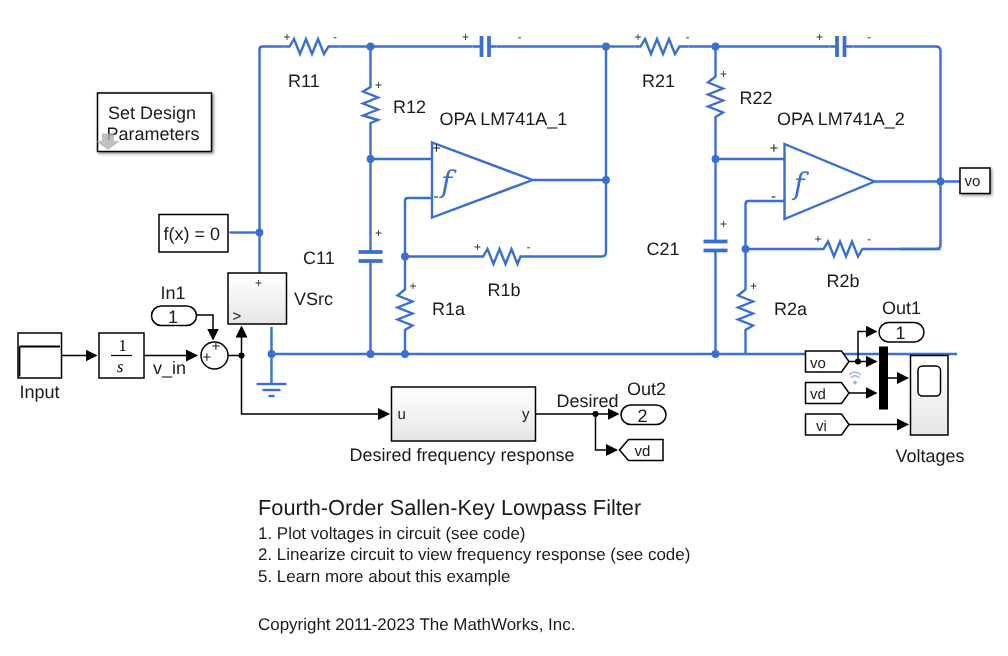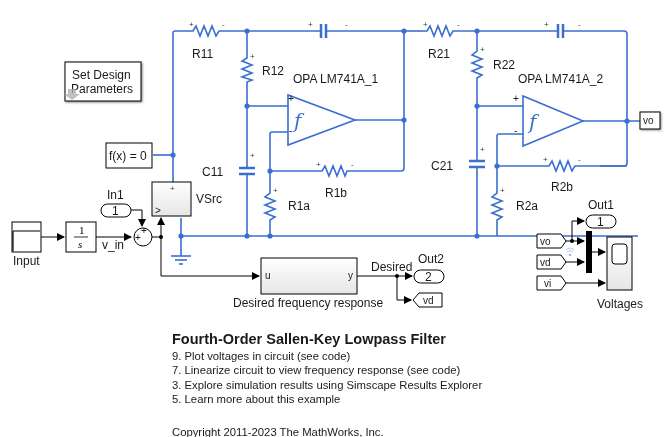--- a/index.html
+++ b/index.html
@@ -7,21 +7,21 @@
   #canvas { position: absolute; left: 0; top: 0; }
   .lbl { font-family: "Liberation Sans", sans-serif; font-size: 12px; fill: #1a1a1a; }
   .small { font-family: "Liberation Sans", sans-serif; font-size: 10px; fill: #1a1a1a; }
   .tiny { font-family: "Liberation Sans", sans-serif; font-size: 8px; fill: #333; }
   .wire { stroke: #3a6fd0; stroke-width: 1.6; fill: none; }
   .sig { stroke: #000; stroke-width: 1; fill: none; }
   .blk { fill: #ffffff; stroke: #000; stroke-width: 1; }
   .node { fill: #3a6fd0; }
   .snode { fill: #000; }
   .desc { position: absolute; left: 172px; top: 331px; color: #1a1a1a; }
-  .desc .title { font-weight: bold; font-size: 14.5px; margin-bottom: 2px; }
+  .desc .title { font-weight: normal; font-size: 14.5px; margin-bottom: 2px; }
   .desc .item { font-size: 11.3px; line-height: 14.4px; }
   .desc .copy { font-size: 11.3px; margin-top: 19px; }
 </style>
 </head>
 <body>
 
 <svg id="canvas" width="672" height="437" viewBox="0 0 672 437" xmlns="http://www.w3.org/2000/svg">
   <defs>
     <marker id="arr" markerWidth="8" markerHeight="8" refX="7" refY="4" orient="auto" markerUnits="userSpaceOnUse">
       <path d="M0,0 L8,4 L0,8 z" fill="#000"></path>
@@ -314,18 +314,17 @@
 
   <g>
     <rect x="607" y="237" width="25" height="53" fill="url(#gblk)" stroke="#000" stroke-width="1"></rect>
     <rect x="612" y="244" width="15" height="20" rx="3" fill="#fff" stroke="#000" stroke-width="1"></rect>
     <text class="lbl" x="597" y="308">Voltages</text>
   </g>
 </svg>
 
 <div class="desc">
   <div class="title">Fourth-Order Sallen-Key Lowpass Filter</div>
-  <div class="item">9. Plot voltages in circuit (see code)</div>
-  <div class="item">7. Linearize circuit to view frequency response (see code)</div>
-  <div class="item">3. Explore simulation results using Simscape Results Explorer</div>
+  <div class="item">1. Plot voltages in circuit (see code)</div>
+  <div class="item">2. Linearize circuit to view frequency response (see code)</div>
   <div class="item">5. Learn more about this example</div>
   <div class="copy">Copyright 2011-2023 The MathWorks, Inc.</div>
 </div>
 
 </body></html>

